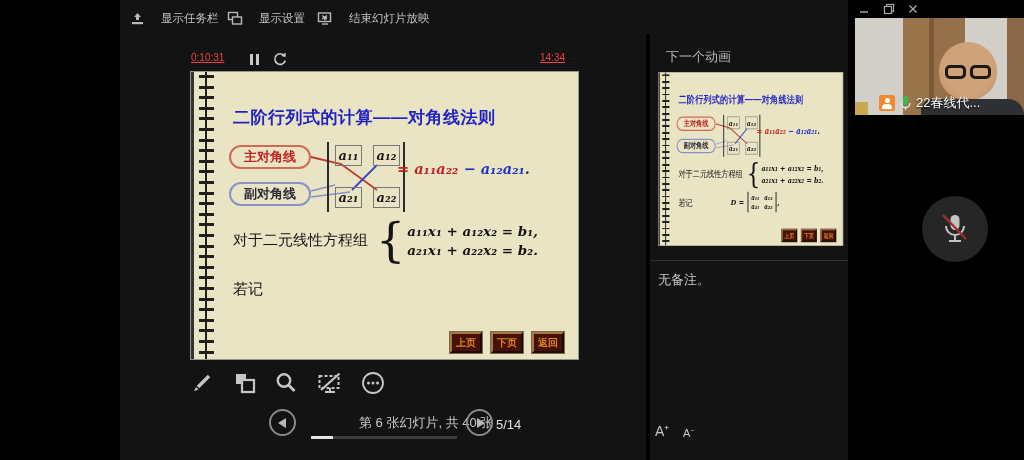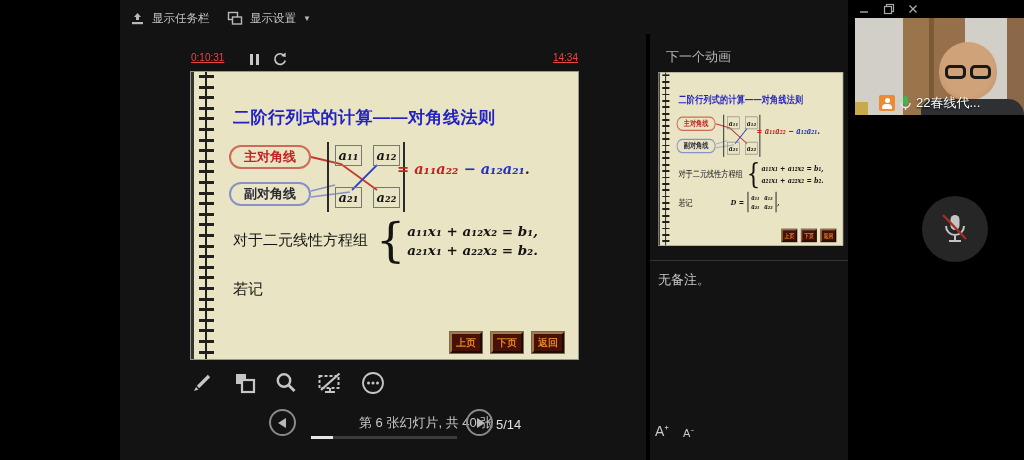--- a/index.html
+++ b/index.html
@@ -6,21 +6,21 @@
   html,body { width:1024px; height:460px; background:#000; overflow:hidden;
               font-family:"Liberation Sans", sans-serif; }
   .stage { position:relative; width:1024px; height:460px; background:#000; }
   .abs { position:absolute; }
 
   
   .panel-bg { position:absolute; left:120px; top:0; width:728px; height:460px; background:#131313; }
   .seam { position:absolute; left:646px; top:34px; width:4px; height:426px; background:#000; }
 
   
-  .tb-item { position:absolute; top:8px; height:20px; display:flex; align-items:center; gap:7px;
+  .tb-item { position:absolute; top:8px; height:20px; display:flex; align-items:center; gap:16px;
              color:#c2c2c2; font-size:11.5px; cursor:default; }
   .tb-ico { flex:0 0 auto; }
 
   
   .timer-text { position:absolute; color:#ef4444; font-size:10px;text-decoration:underline; }
   .pause-btn { position:absolute; left:250px; top:54px; display:flex; gap:3px; }
   .pause-btn i { display:block; width:3px; height:11px; background:#c8c8c8; }
 
   
   .slide { position:absolute; width:389px; height:289px; background:#e9e4c3;
@@ -145,20 +145,28 @@
 
   <div class="tb-item" style="left:227px">
     <svg class="tb-ico" width="16" height="15" viewBox="0 0 16 15">
       <rect x="1.5" y="1.5" width="9" height="7" fill="none" stroke="#b8b8b8" stroke-width="1.4"></rect>
       <rect x="5.5" y="6" width="9" height="7" fill="#131313" stroke="#b8b8b8" stroke-width="1.4"></rect>
     </svg>
     <span>显示设置</span>
     <span style="font-size:8px;color:#b8b8b8">▼</span>
   </div>
 
+  <div class="tb-item" style="left:317px">
+    <svg class="tb-ico" width="16" height="15" viewBox="0 0 16 15">
+      <rect x="1.5" y="2" width="12" height="8.5" fill="none" stroke="#b8b8b8" stroke-width="1.4"></rect>
+      <path d="M5 4.5 L10 8 M10 4.5 L5 8" stroke="#b8b8b8" stroke-width="1.3"></path>
+      <line x1="5" y1="13" x2="11" y2="13" stroke="#b8b8b8" stroke-width="1.4"></line>
+    </svg>
+    <span>结束幻灯片放映</span>
+  </div>
 
   <svg class="win-btn" style="left:858px" width="12" height="12" viewBox="0 0 12 12">
     <line x1="2" y1="9" x2="10" y2="9" stroke="#a8a8a8" stroke-width="1.4"></line>
   </svg>
   <svg class="win-btn" style="left:883px" width="12" height="12" viewBox="0 0 12 12">
     <rect x="3.5" y="1.5" width="7" height="7" fill="none" stroke="#a8a8a8" stroke-width="1.2"></rect>
     <rect x="1.5" y="3.5" width="7" height="7" fill="#000" stroke="#a8a8a8" stroke-width="1.2"></rect>
   </svg>
   <svg class="win-btn" style="left:907px" width="12" height="12" viewBox="0 0 12 12">
     <path d="M2.5 2.5 L9.5 9.5 M9.5 2.5 L2.5 9.5" stroke="#a8a8a8" stroke-width="1.4"></path>
@@ -166,21 +174,21 @@
 
   <div class="timer-text" style="left:191px;top:52px">0:10:31</div>
   <div class="pause-btn">
       <i></i>
       <i></i>
     </div>
   <svg class="abs" style="left:272px;top:51px" width="16" height="16" viewBox="0 0 16 16">
     <path d="M12.5 5 A5.3 5.3 0 1 0 13.3 9.5" fill="none" stroke="#c8c8c8" stroke-width="1.6"></path>
     <path d="M13.6 1.5 L13.6 6 L9.2 5 Z" fill="#c8c8c8"></path>
   </svg>
-  <div class="timer-text" style="left:540px;top:52px;width:38px;text-align:right">14:34</div>
+  <div class="timer-text" style="left:540px;top:52px;width:38px;text-align:left">14:34</div>
 
   <div class="slide main-slide">
     <div class="binding">
       <div class="coils"></div>
       <div class="spine"></div>
     </div>
     <div class="s-title">二阶行列式的计算——对角线法则</div>
 
     <div class="diagram">
       <svg class="dsvg" width="345" height="70" viewBox="0 0 345 70">

